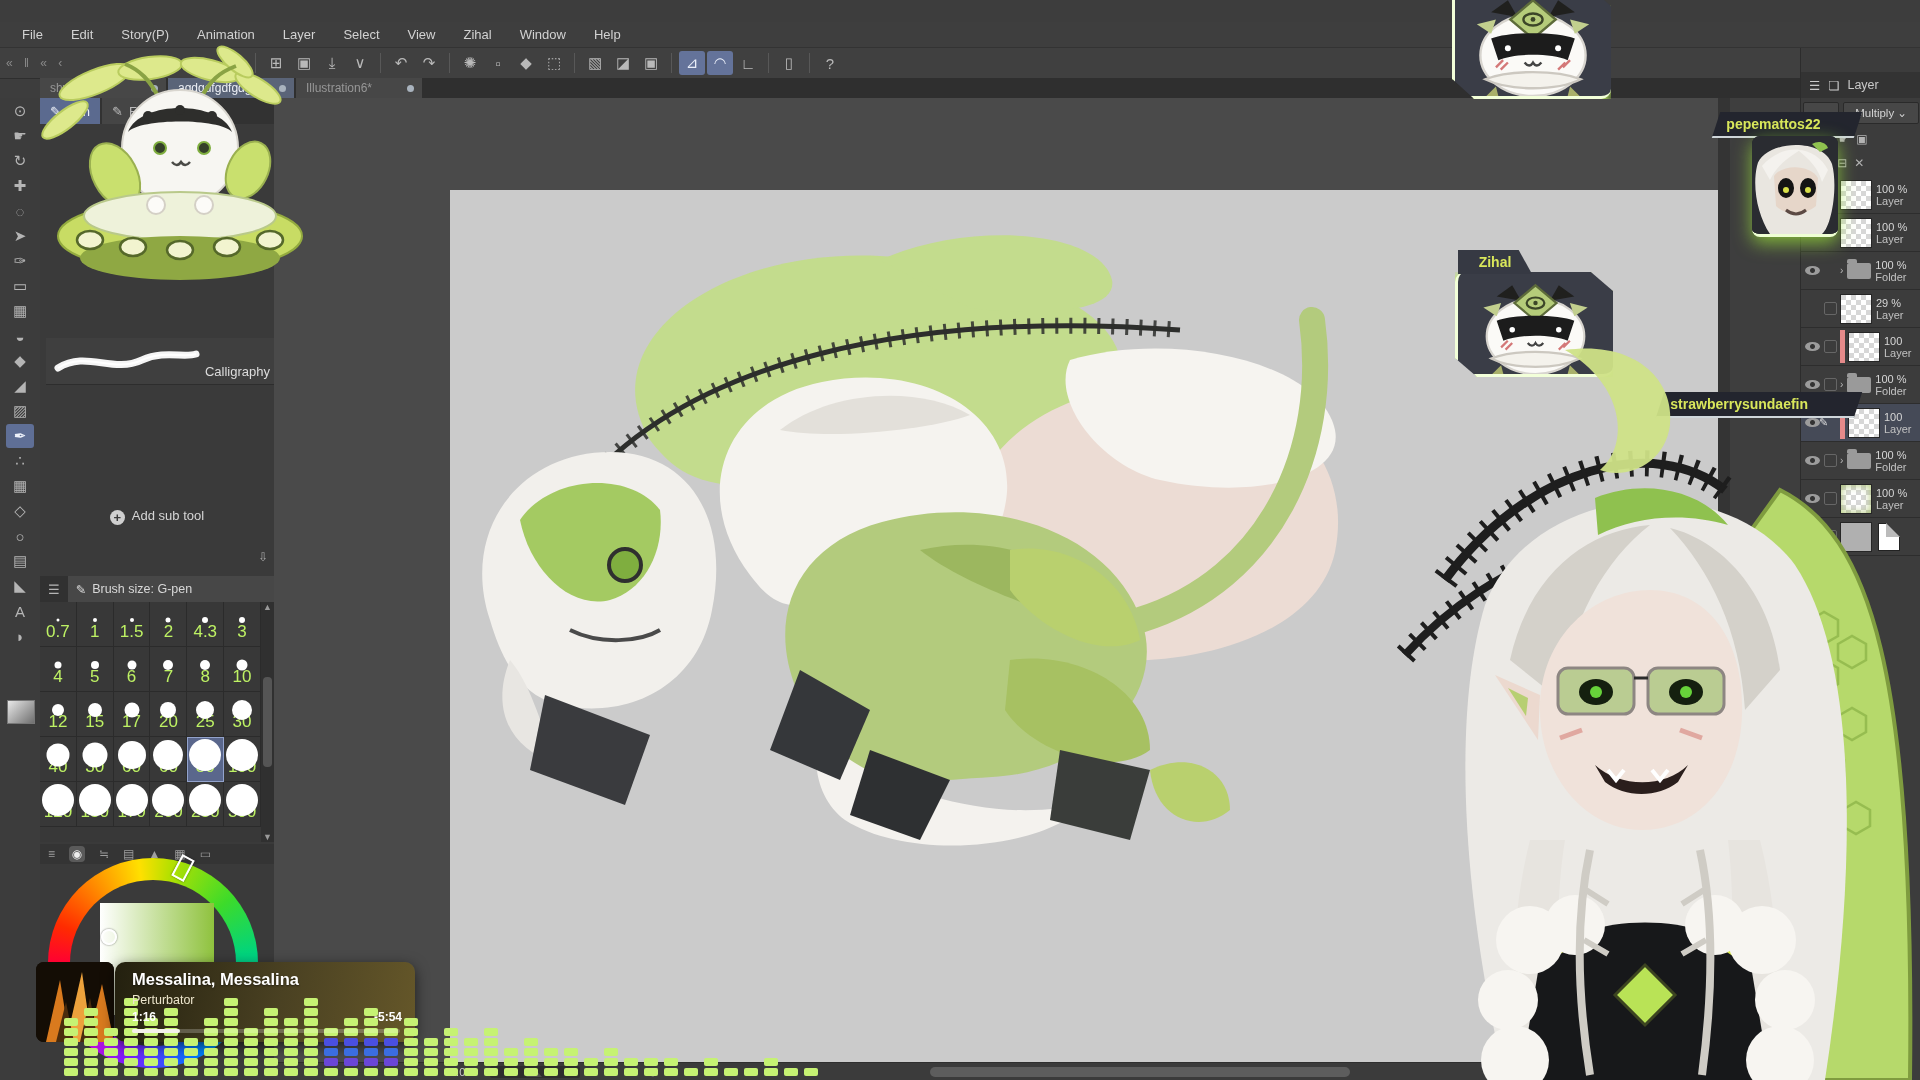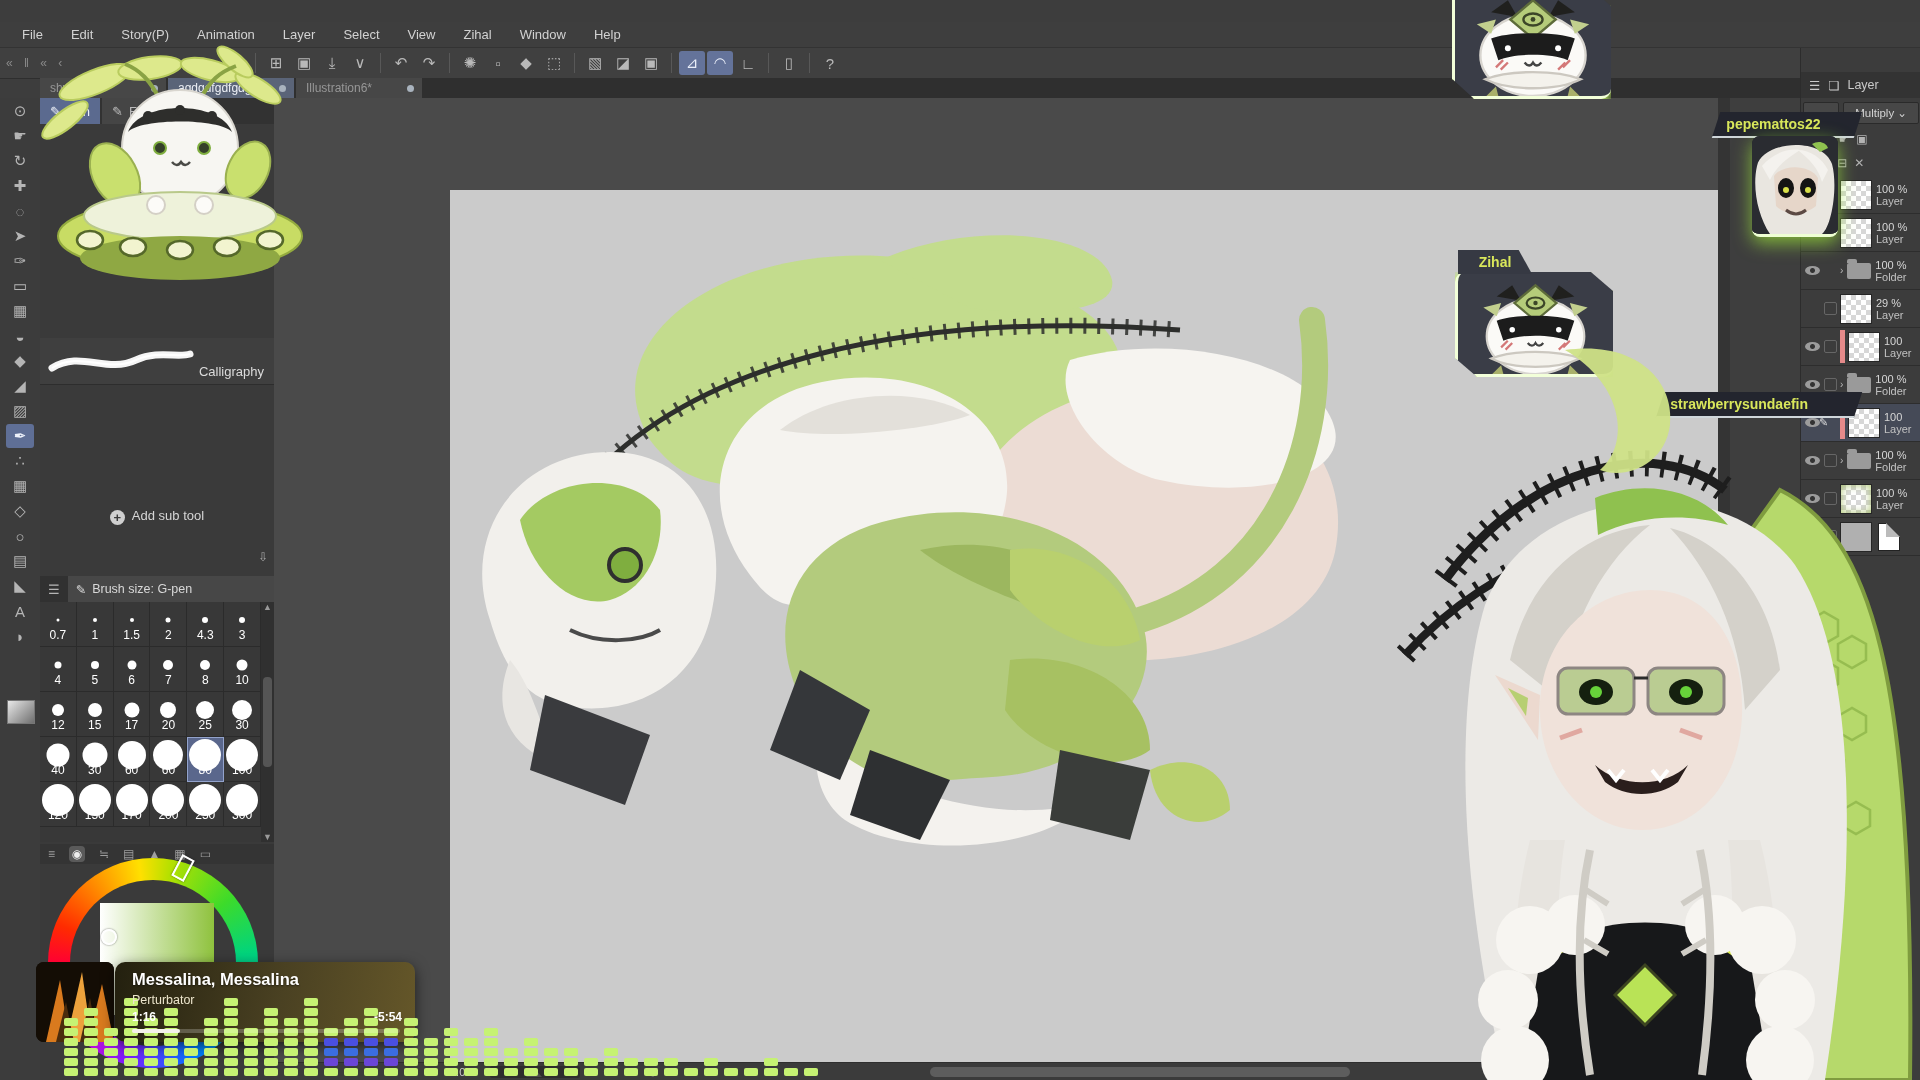--- a/index.html
+++ b/index.html
@@ -34,40 +34,40 @@
   .tool.sel{background:#5f6f96;color:#eef2fb}
   #fg-swatch{left:7px;top:700px;width:26px;height:22px;border:1px solid #777;
              background:linear-gradient(135deg,#e8e8e8,#6f6f6f)}
 
   
   #left-panel{left:40px;top:98px;width:234px;height:982px;background:#3a3a3a;border-right:1px solid #2b2b2b}
   .st-tabs{position:absolute;left:0;top:0;width:234px;height:26px;background:#323232;display:flex}
   .st-tab{height:26px;display:flex;align-items:center;gap:6px;padding:0 10px;font-size:13px;color:#bdbdbd;background:#454545;margin-right:2px}
   .st-tab.active{background:#5b6a8f;color:#eff2f9}
   .st-tab .pen-glyph{font-size:13px}
-  .subtool-list{position:absolute;left:0;top:240px;width:234px}
+  .subtool-list{position:absolute;left:6px;top:240px;width:234px}
   .st-row{position:relative;height:46px;border-bottom:1px solid #2d2d2d;background:#3f3f3f}
   .st-row svg{position:absolute;left:6px;top:8px}
   .st-row .st-label{position:absolute;right:10px;bottom:5px;font-size:13px;color:#dcdcdc}
   #add-subtool{left:40px;top:508px;width:234px;text-align:center;font-size:13px;color:#d6d6d6}
   #add-subtool .plus{display:inline-block;width:15px;height:15px;border-radius:50%;background:#cfcfcf;color:#3a3a3a;
                      font-size:13px;line-height:15px;font-weight:bold;margin-right:7px;vertical-align:-2px}
   #st-footer{left:250px;top:550px;display:flex;gap:10px;font-size:12px;color:#a8a8a8;left:255px}
   #st-footer span{width:16px;text-align:center}
 
   #brush-header{left:40px;top:576px;width:234px;height:26px;background:#313131;display:flex;align-items:center}
   #brush-header .burger{margin:0 8px;color:#b5b5b5;font-size:13px}
   #brush-header .bh-tab{height:26px;background:#474747;display:flex;align-items:center;gap:6px;padding:0 12px 0 8px;
                         font-size:12.5px;color:#d8d8d8;flex:1}
   #brush-grid{left:40px;top:602px;width:221px;height:240px;background:#383838;display:grid;
               grid-template-columns:repeat(6,1fr);grid-auto-rows:45px;overflow:hidden}
   .b-cell{border-right:1px solid #2b2b2b;border-bottom:1px solid #2b2b2b;position:relative;
           display:flex;flex-direction:column;align-items:center;justify-content:flex-end}
   .b-cell .dot{background:#fff;border-radius:50%;position:absolute;top:18px;left:50%;transform:translate(-50%,-50%)}
-  .b-cell .val{font-size:12px;color:#ffffff;margin-bottom:4px}
+  .b-cell .val{font-size:17px;color:#bef264;margin-bottom:4px}
   .b-cell.sel{background:#5a678c;outline:1px solid #93a3cc;outline-offset:-1px}
   #brush-scroll{left:261px;top:602px;width:13px;height:240px;background:#303030;color:#9a9a9a;font-size:9px;
                 display:flex;flex-direction:column;justify-content:space-between;align-items:center}
   #brush-scroll .thumb{width:9px;height:90px;background:#555;border-radius:4px}
 
   #color-mini{left:40px;top:844px;width:234px;height:20px;background:#343434;display:flex;align-items:center;gap:14px;padding-left:8px;box-sizing:border-box}
   #color-mini span{font-size:12px;color:#9f9f9f}
   #color-mini .cm-on{width:16px;height:16px;border-radius:4px;background:#5a5a5a;color:#efefef;text-align:center;line-height:16px}
 
   #wheel{left:48px;top:858px;width:210px;height:210px;border-radius:50%;

